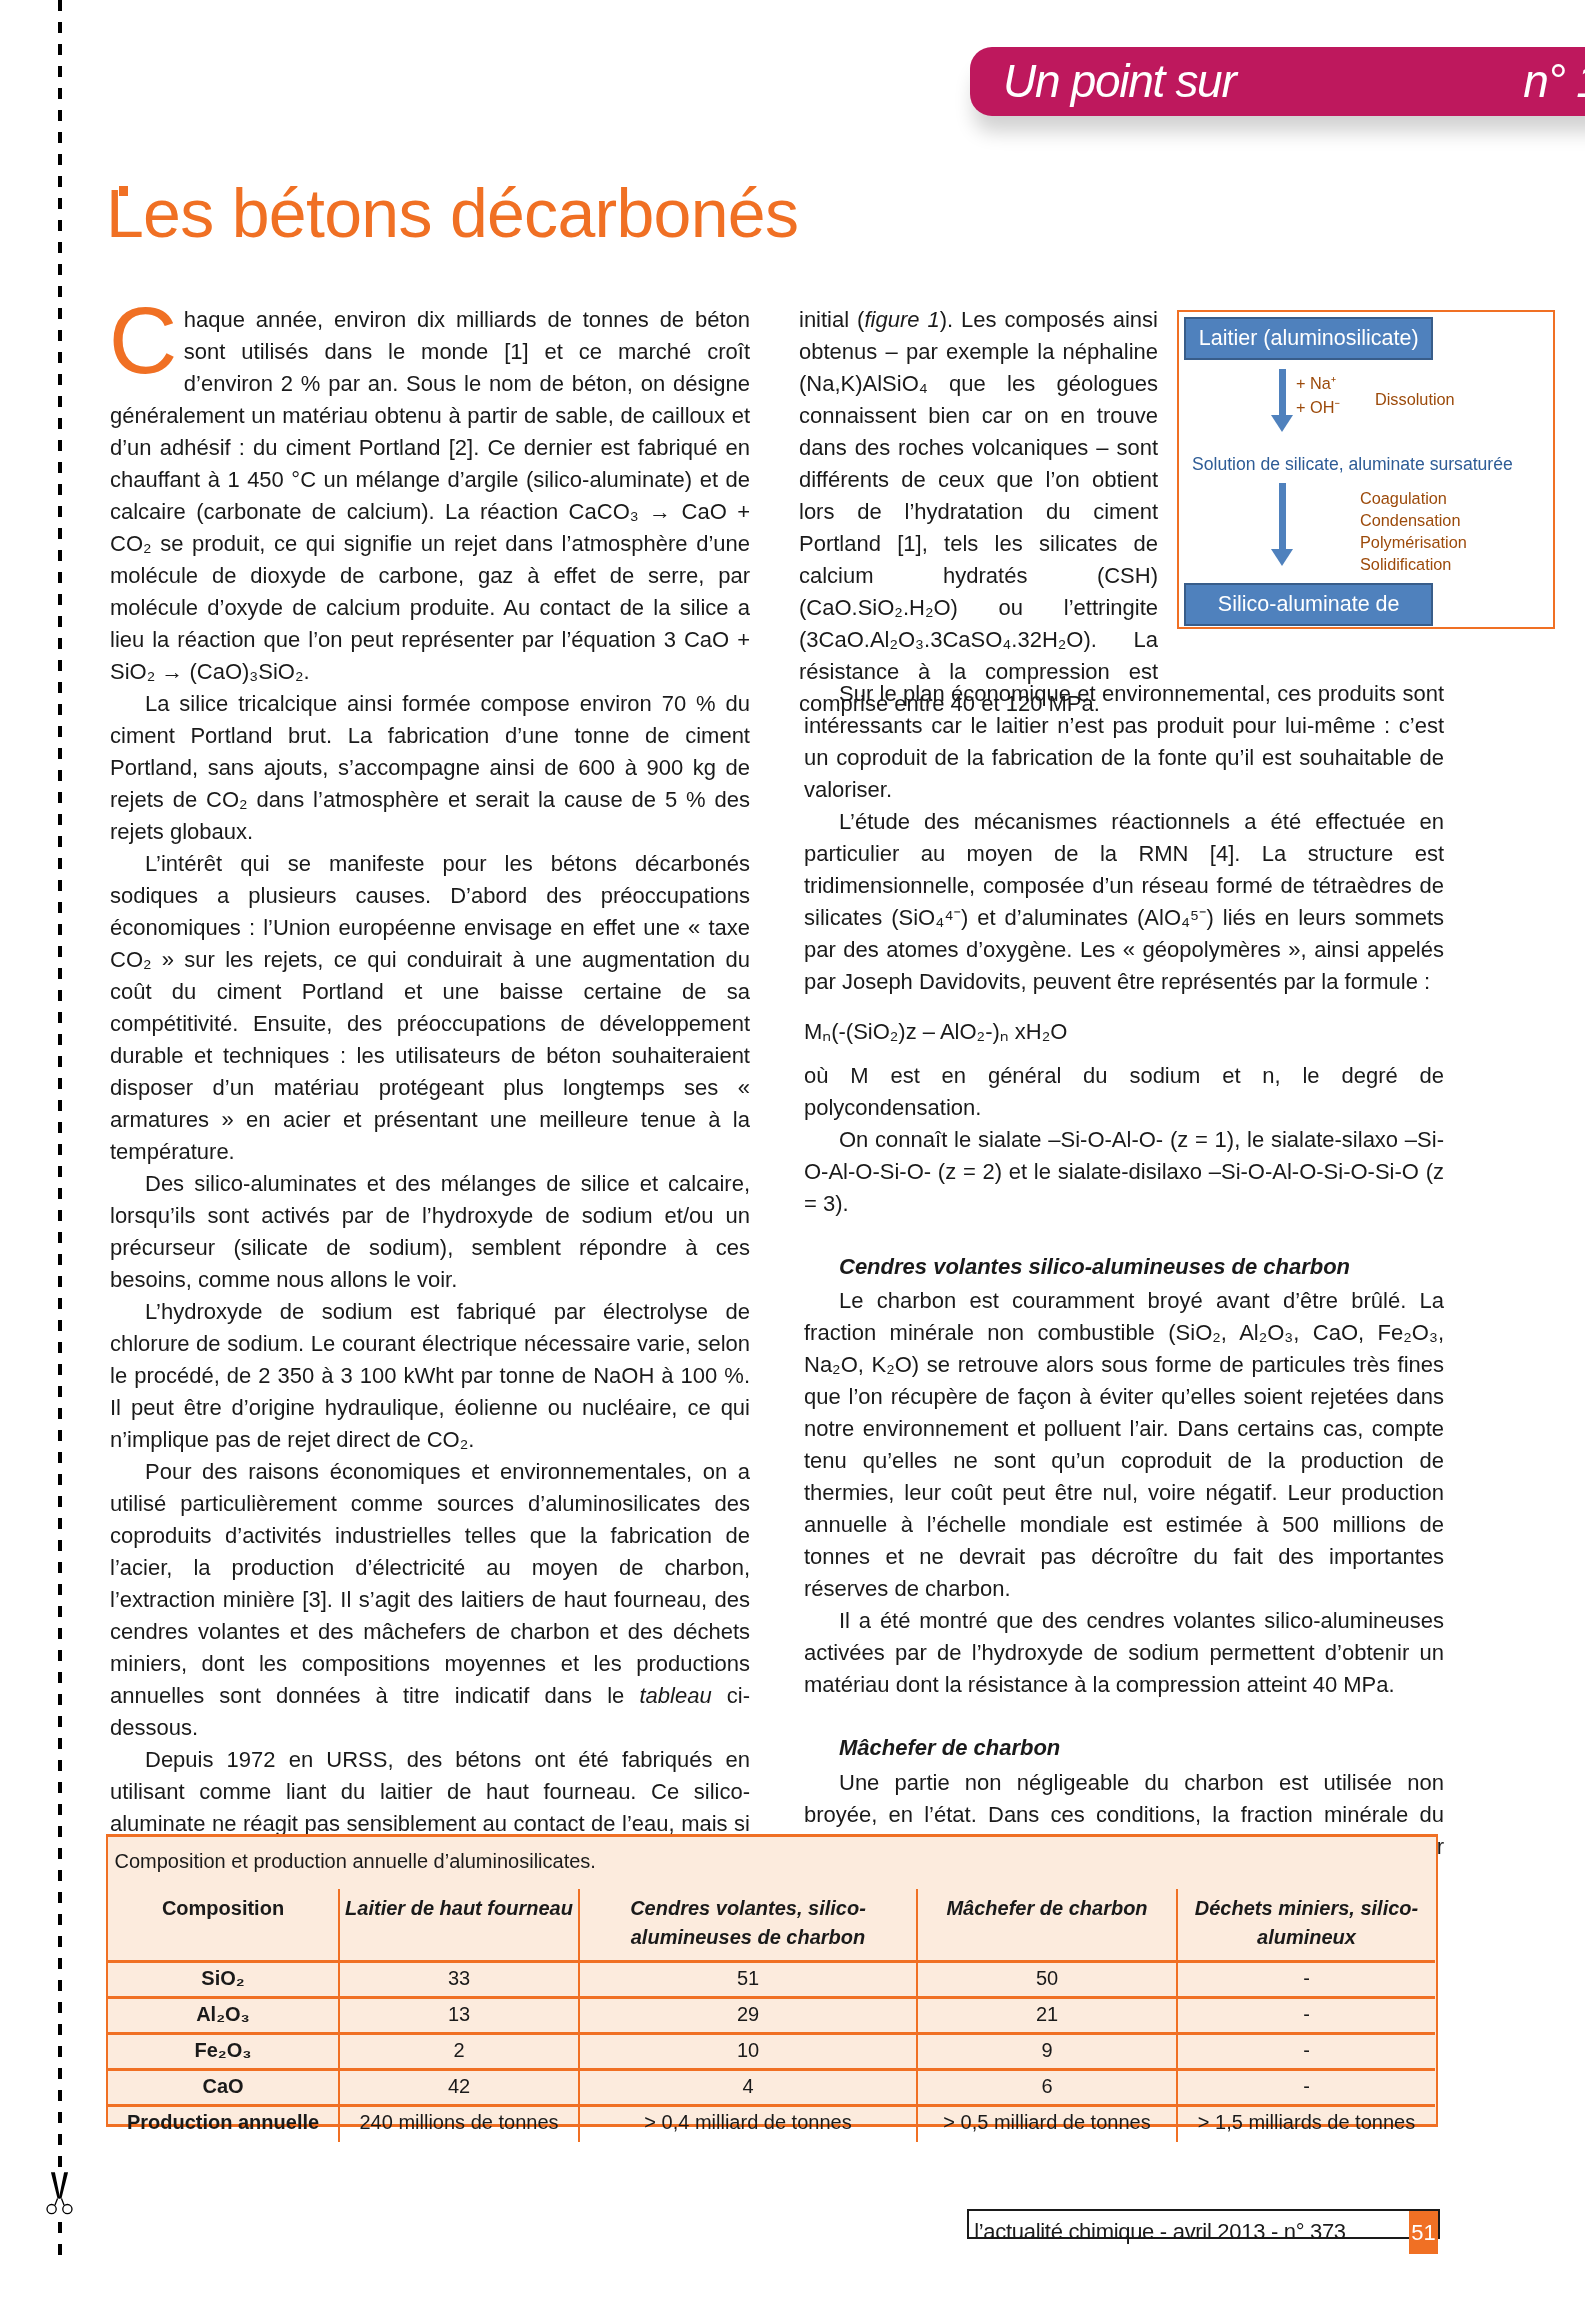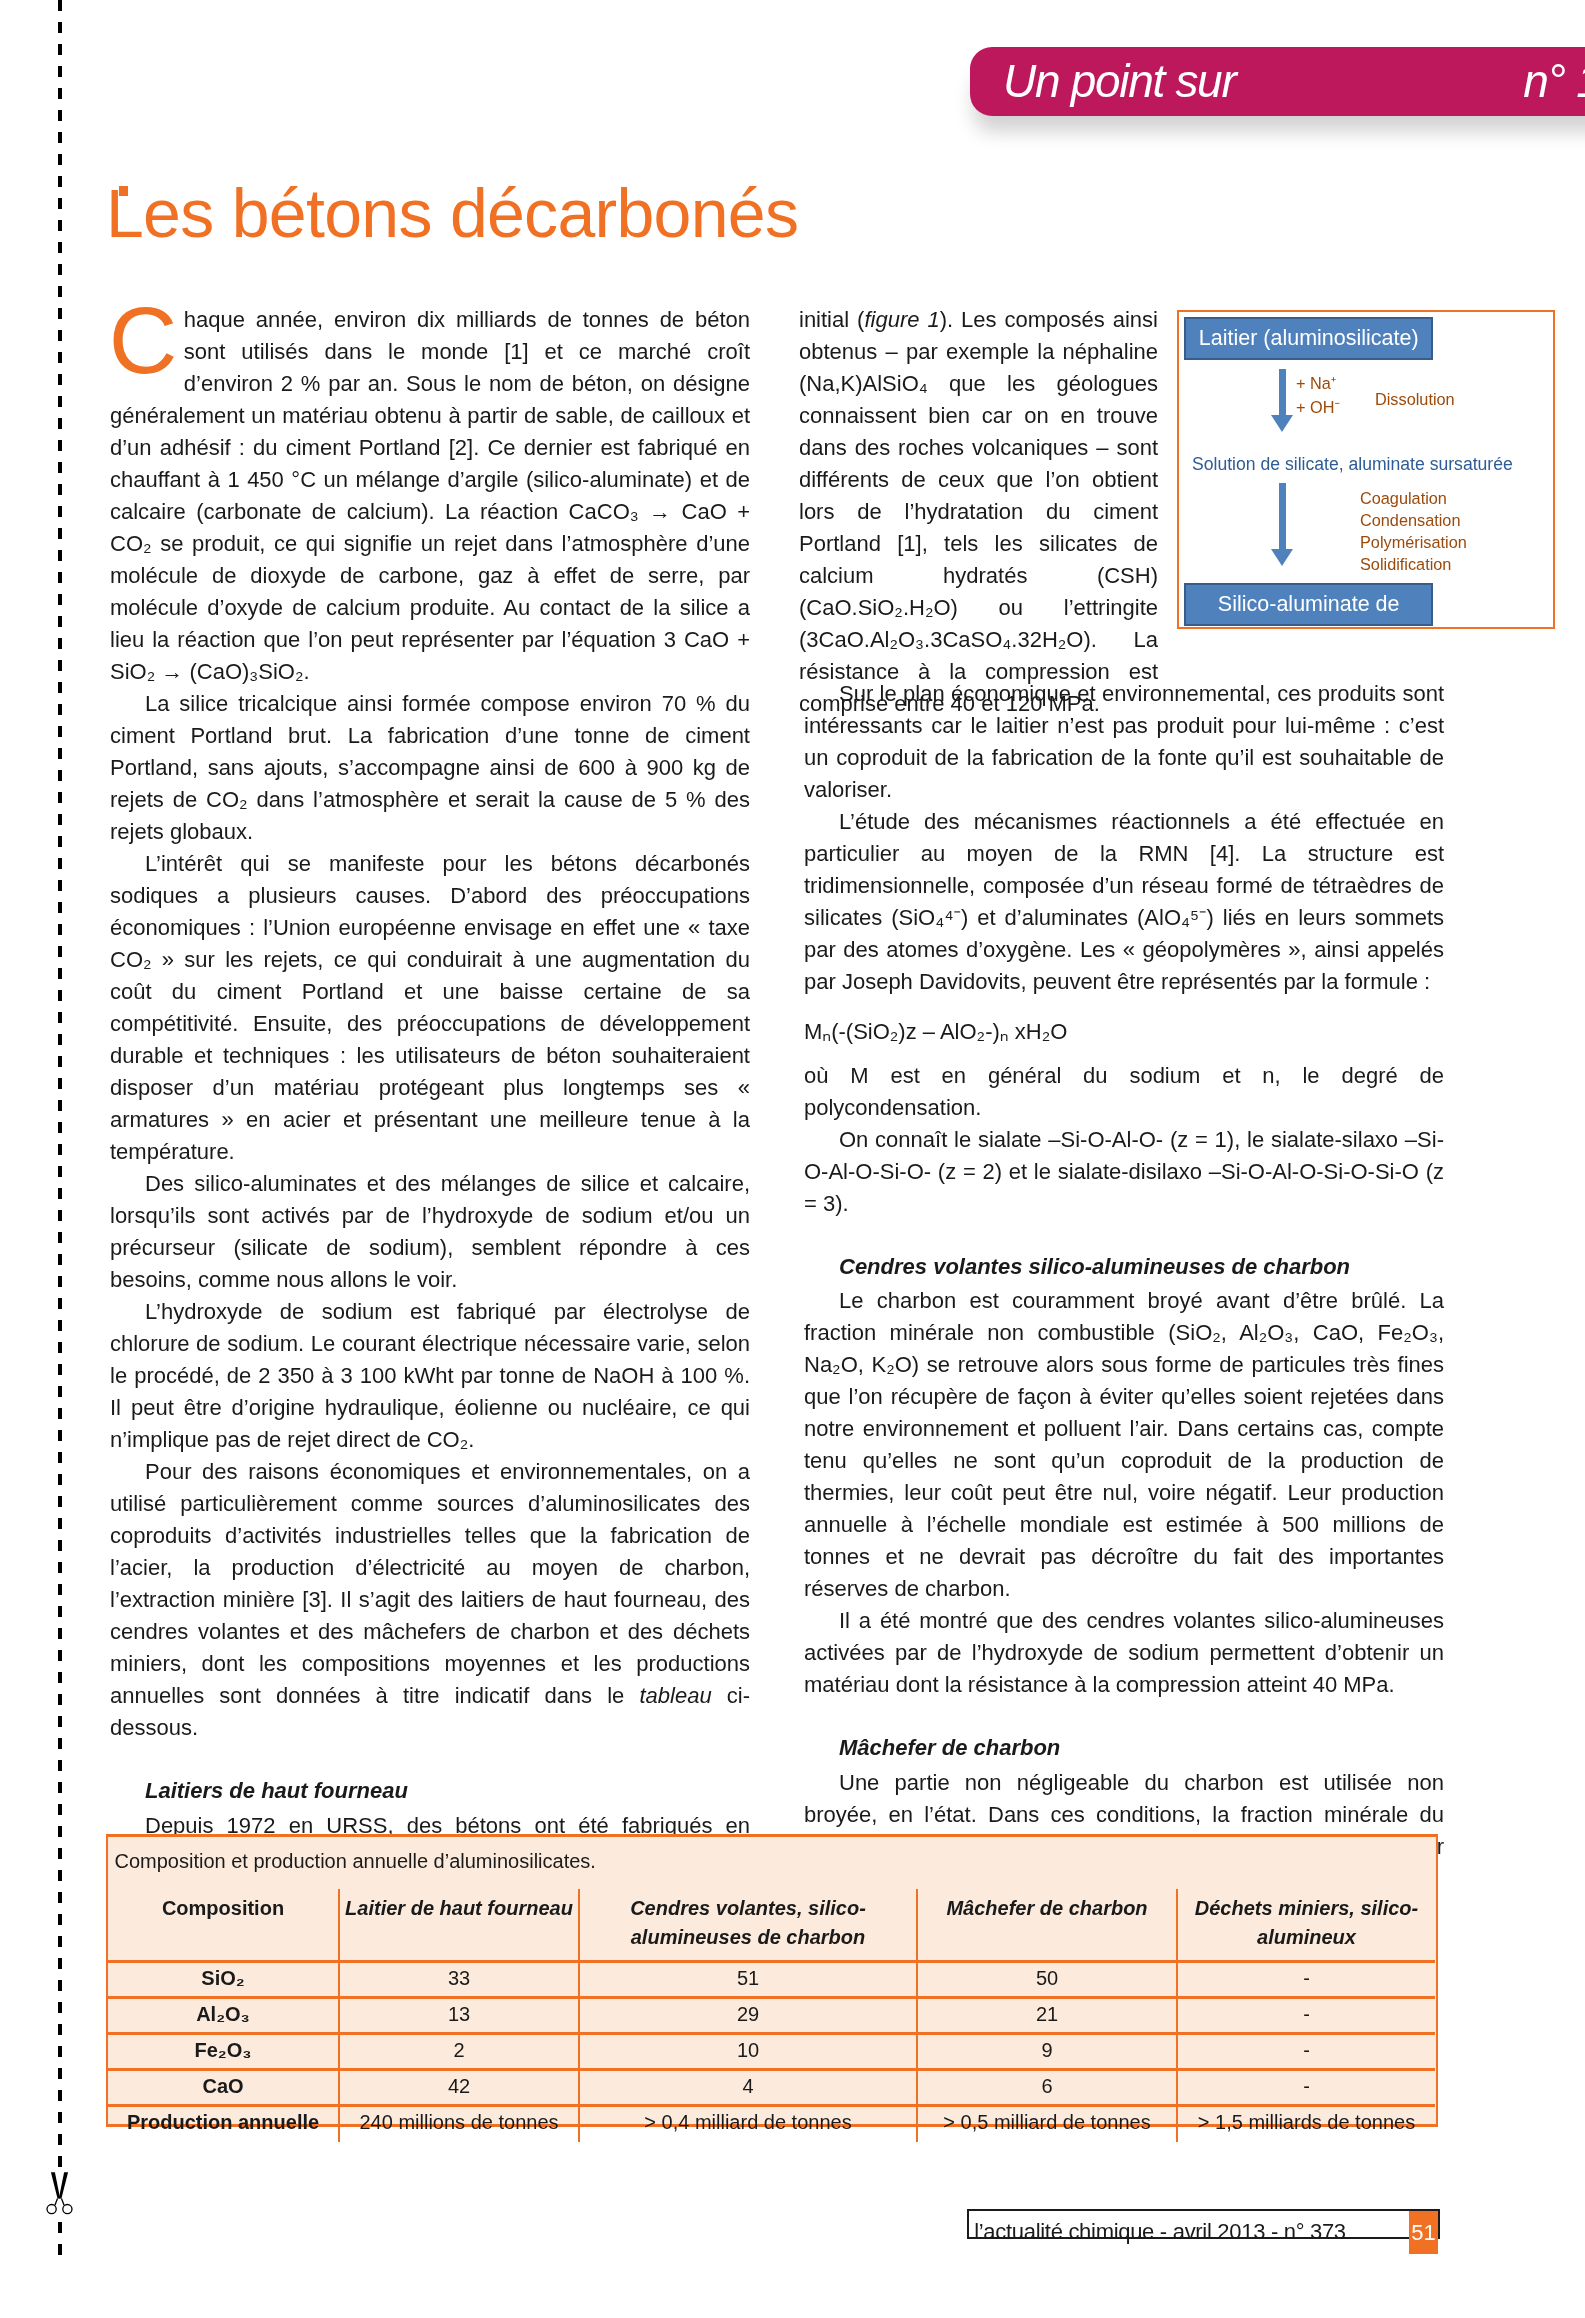--- a/index.html
+++ b/index.html
@@ -90,21 +90,20 @@
 <div class="col col-left">
   <p class="noindent">
     <span class="drop-cap">C</span>
     <span>haque année, environ dix milliards de tonnes de béton sont utilisés dans le monde [1] et ce marché croît d’environ 2 % par an. Sous le nom de béton, on désigne généralement un matériau obtenu à partir de sable, de cailloux et d’un adhésif : du ciment Portland [2]. Ce dernier est fabriqué en chauffant à 1 450 °C un mélange d’argile (silico-aluminate) et de calcaire (carbonate de calcium). La réaction CaCO₃ → CaO + CO₂ se produit, ce qui signifie un rejet dans l’atmosphère d’une molécule de dioxyde de carbone, gaz à effet de serre, par molécule d’oxyde de calcium produite. Au contact de la silice a lieu la réaction que l’on peut représenter par l’équation 3 CaO + SiO₂ → (CaO)₃SiO₂.</span>
   </p>
   <p>La silice tricalcique ainsi formée compose environ 70 % du ciment Portland brut. La fabrication d’une tonne de ciment Portland, sans ajouts, s’accompagne ainsi de 600 à 900 kg de rejets de CO₂ dans l’atmosphère et serait la cause de 5 % des rejets globaux.</p>
   <p>L’intérêt qui se manifeste pour les bétons décarbonés sodiques a plusieurs causes. D’abord des préoccupations économiques : l’Union européenne envisage en effet une « taxe CO₂ » sur les rejets, ce qui conduirait à une augmentation du coût du ciment Portland et une baisse certaine de sa compétitivité. Ensuite, des préoccupations de développement durable et techniques : les utilisateurs de béton souhaiteraient disposer d’un matériau protégeant plus longtemps ses « armatures » en acier et présentant une meilleure tenue à la température.</p>
   <p>Des silico-aluminates et des mélanges de silice et calcaire, lorsqu’ils sont activés par de l’hydroxyde de sodium et/ou un précurseur (silicate de sodium), semblent répondre à ces besoins, comme nous allons le voir.</p>
   <p>L’hydroxyde de sodium est fabriqué par électrolyse de chlorure de sodium. Le courant électrique nécessaire varie, selon le procédé, de 2 350 à 3 100 kWht par tonne de NaOH à 100 %. Il peut être d’origine hydraulique, éolienne ou nucléaire, ce qui n’implique pas de rejet direct de CO₂.</p>
   <p><span>Pour des raisons économiques et environnementales, on a utilisé particulièrement comme sources d’aluminosilicates des coproduits d’activités industrielles telles que la fabrication de l’acier, la production d’électricité au moyen de charbon, l’extraction minière [3]. Il s’agit des laitiers de haut fourneau, des cendres volantes et des mâchefers de charbon et des déchets miniers, dont les compositions moyennes et les productions annuelles sont données à titre indicatif dans le </span><span class="it">tableau</span><span> ci-dessous.</span></p>
-  <p class="section-heading">Laitiers de haut fourneau</p>
   <p>Depuis 1972 en URSS, des bétons ont été fabriqués en utilisant comme liant du laitier de haut fourneau. Ce silico-aluminate ne réagit pas sensiblement au contact de l’eau, mais si on l’additionne d’hydroxyde de sodium, de la silice et de l’alumine passent en solution sursaturée, puis a finalement lieu une polymérisation dont découle une solidification du mélange</p>
 </div>
 
 <div class="col col-right-top">
   <p class="noindent"><span>initial (</span><span class="it">figure 1</span><span>). Les composés ainsi obtenus – par exemple la néphaline (Na,K)AlSiO₄ que les géologues connaissent bien car on en trouve dans des roches volcaniques – sont différents de ceux que l’on obtient lors de l’hydratation du ciment Portland [1], tels les silicates de calcium hydratés (CSH) (CaO.SiO₂.H₂O) ou l’ettringite (3CaO.Al₂O₃.3CaSO₄.32H₂O). La résistance à la compression est comprise entre 40 et 120 MPa.</span></p>
 </div>
 
 <div class="figure-box">
   <div class="fig-node top">Laitier (aluminosilicate)</div>
   <div class="fig-arrow a1"></div>

